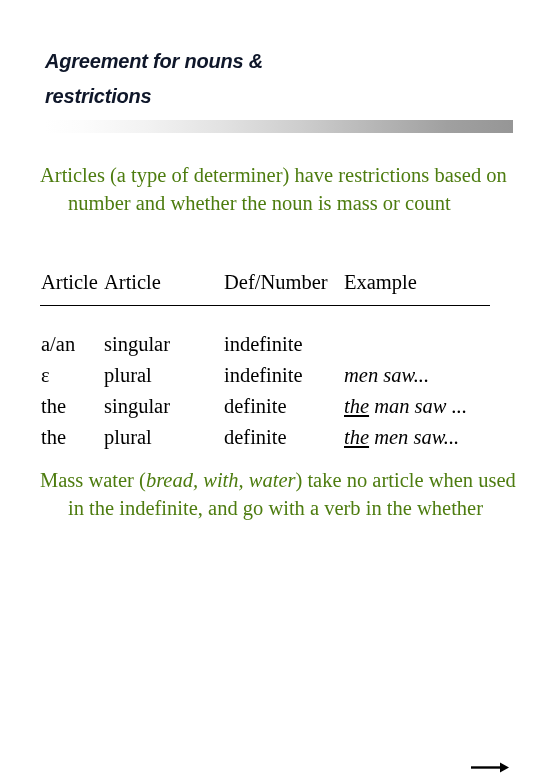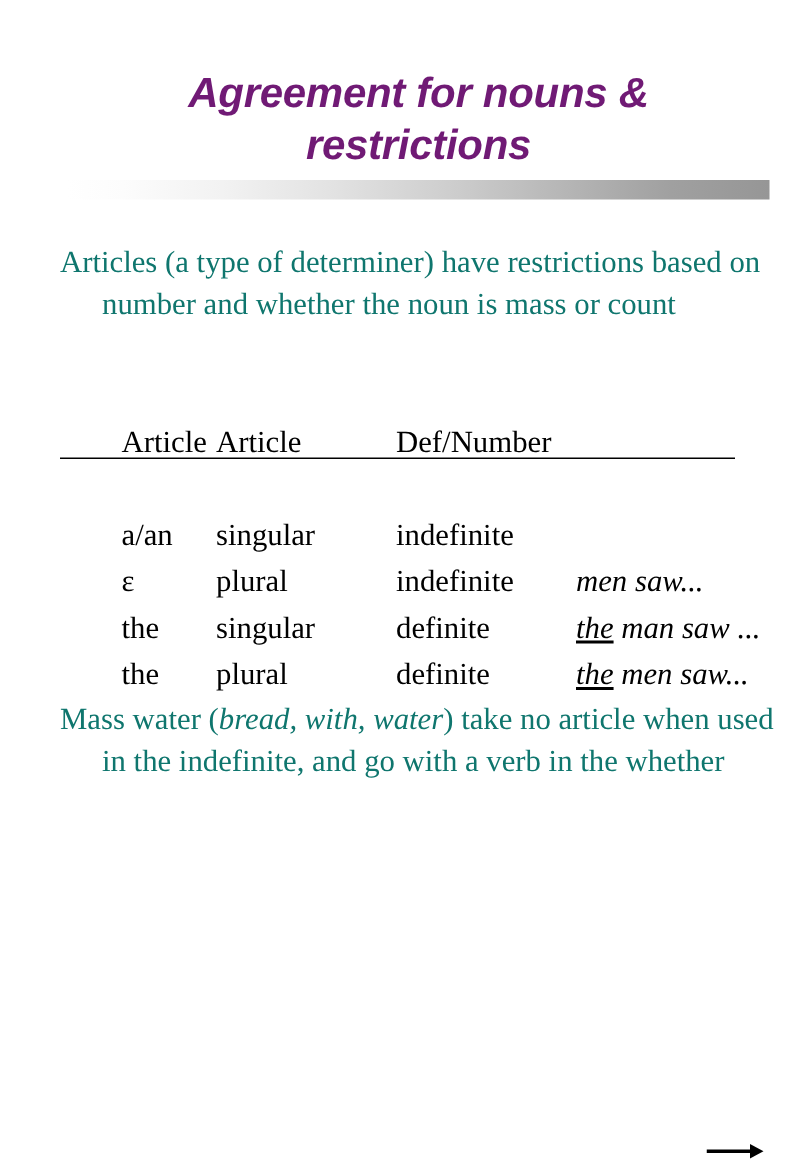--- a/index.html
+++ b/index.html
@@ -16,28 +16,28 @@
     color: #000000;
     -webkit-font-smoothing: none;
   }
 
   
   #slide-title {
     position: absolute;
     left: 45px;
     top: 44px;
     width: 468px;
-    text-align: center;
+    text-align: left;
     font-family: "Liberation Sans", "DejaVu Sans", sans-serif;
     font-weight: bold;
     font-style: italic;
-    font-size: 28px;
+    font-size: 20px;
     line-height: 35px;
     letter-spacing: -0.2px;
-    color: #701a75;
+    color: #0f172a;
   }
   #slide-title .title-line { display: block; white-space: pre; }
 
   
   #title-rule {
     position: absolute;
     left: 45px;
     top: 120px;
     width: 468px;
     height: 13px;
@@ -48,21 +48,21 @@
 
   
   .body-para {
     position: absolute;
     left: 40px;
     width: 462px;
     font-size: 20.5px;
     line-height: 28px;
     text-indent: -28px;
     padding-left: 28px;
-    color: #0f766e;
+    color: #4d7c0f;
   }
   #intro-para { top: 161px; }
   #mass-noun-para { top: 466px; }
 
   .ital { font-style: italic; }
 
   
   #article-table {
     position: absolute;
     left: 40px;
@@ -72,23 +72,22 @@
     line-height: 31px;
   }
   #article-table .table-header-row,
   #article-table .table-row {
     position: relative;
     height: 31px;
     white-space: nowrap;
   }
   #article-table .cell {
     position: absolute;
-    top: 16px;
+    top: 3px;
     white-space: nowrap;
-    margin-left: 40px;
   }
   .col-article { left: 1px; }
   .col-number  { left: 64px; }
   .col-defindef{ left: 184px; }
   .col-example { left: 304px; }
 
   #table-divider {
     position: absolute;
     left: 40px;
     top: 305px;
@@ -124,20 +123,21 @@
 <div id="title-rule"></div>
 
 <div id="intro-para" class="body-para">Articles (a type of determiner) have restrictions based on number and whether the noun is mass or count</div>
 
 <div id="article-table">
 
   <div class="table-header-row">
     <span class="cell col-article">Article</span>
     <span class="cell col-number">Article</span>
     <span class="cell col-defindef">Def/Number</span>
+    <span class="cell col-example">Example</span>
   </div>
 
   <div class="table-body">
 
     <div class="table-row">
       <span class="cell col-article">a/an</span>
       <span class="cell col-number">singular</span>
       <span class="cell col-defindef">indefinite</span>
     </div>
 

